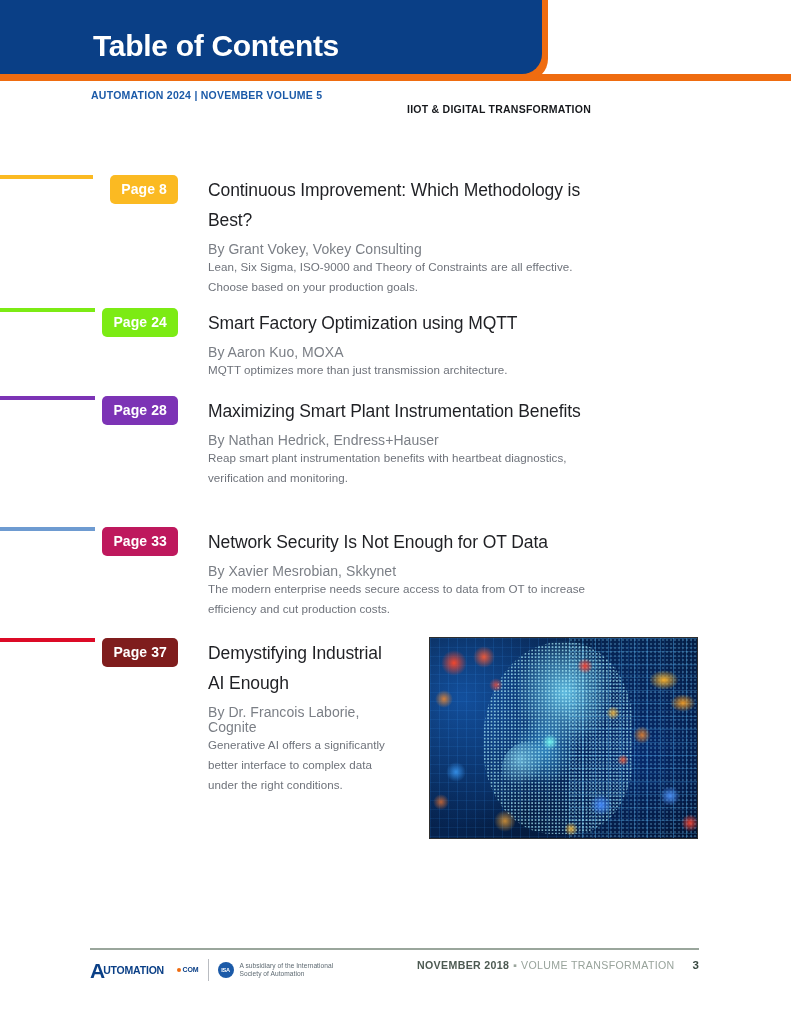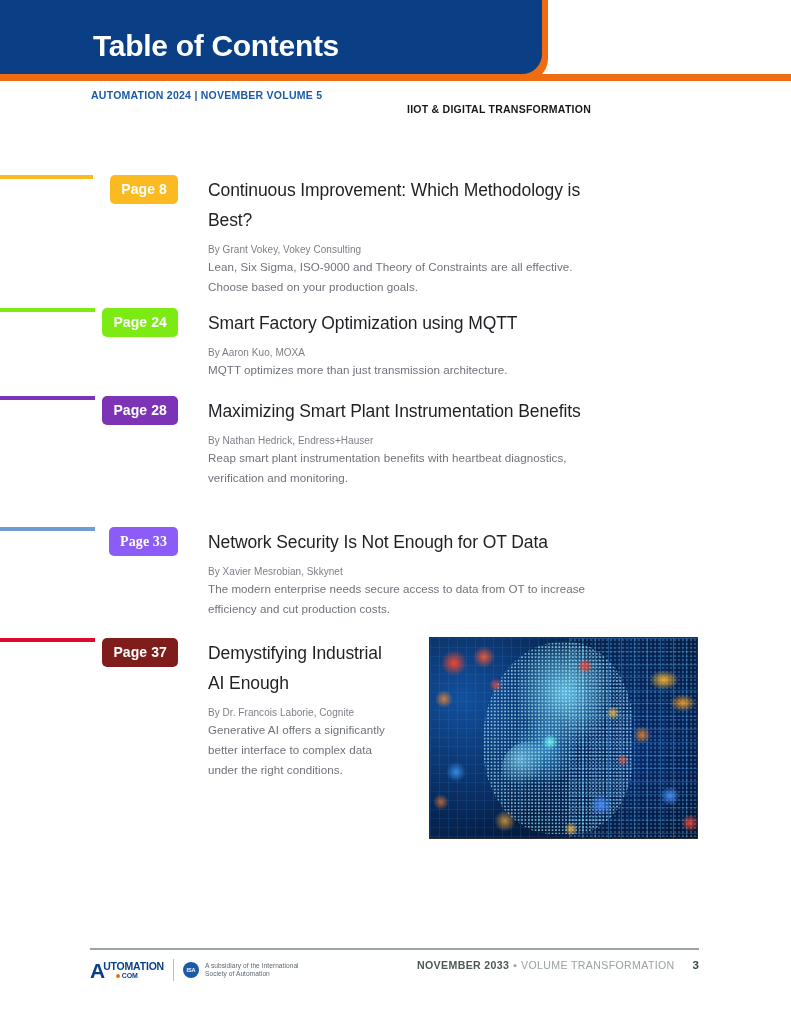--- a/index.html
+++ b/index.html
@@ -132,21 +132,21 @@
   }
   .entry-title {
     color: #1f2024;
     font-size: 17.5px;
     font-weight: normal;
     line-height: 30px;
     letter-spacing: -0.1px;
   }
   .entry-byline {
     color: #7b7f86;
-    font-size: 10px;
+    font-size: 14px;
     line-height: 15px;
     letter-spacing: 0.05px;
     margin-top: 7px;
   }
   .entry-desc {
     color: #6e727a;
     font-size: 11.6px;
     line-height: 20px;
     letter-spacing: 0.05px;
   }
@@ -269,21 +269,21 @@
   }
   .logo-A {
     color: #0a3f86;
     font-size: 21px;
     font-weight: bold;
     line-height: 21px;
     letter-spacing: -1px;
   }
   .logo-stack {
     display: flex;
-    flex-direction: column;
+    flex-direction: row;
     margin-left: -1px;
   }
   .logo-top {
     color: #0a3f86;
     font-size: 10.5px;
     font-weight: bold;
     line-height: 11px;
     letter-spacing: -0.2px;
   }
   .logo-bot {
@@ -410,21 +410,21 @@
       <div class="entry-body" style="left:208px;width:400px;">
         <div class="entry-title">Maximizing Smart Plant Instrumentation Benefits</div>
         <div class="entry-byline">By Nathan Hedrick, Endress+Hauser</div>
         <div class="entry-desc">Reap smart plant instrumentation benefits with heartbeat diagnostics, verification and monitoring.</div>
       </div>
     </div>
 
     <div class="entry" style="top:527px;">
       <div class="badge-zone">
         <div class="badge-rule" style="width:95px;background:#6e9bd1;"></div>
-        <div class="badge" style="background:#8b5cf6;font-family:Liberation Serif, serif;">Page 33</div>
+        <div class="badge" style="background:#be185d;">Page 33</div>
       </div>
       <div class="entry-body" style="left:208px;width:410px;">
         <div class="entry-title">Network Security Is Not Enough for OT Data</div>
         <div class="entry-byline">By Xavier Mesrobian, Skkynet</div>
         <div class="entry-desc">The modern enterprise needs secure access to data from OT to increase efficiency and cut production costs.</div>
       </div>
     </div>
 
     <div class="entry" style="top:638px;">
       <div class="badge-zone">
@@ -481,20 +481,20 @@
         </span>
       </div>
       <div class="footer-divider"></div>
       <div class="isa-logo">ISA</div>
       <div class="isa-text">
         <div>A subsidiary of the International</div>
         <div>Society of Automation</div>
       </div>
     </div>
     <div class="footer-right">
-      <span class="footer-month">NOVEMBER 2033</span>
+      <span class="footer-month">NOVEMBER 2018</span>
       <span class="footer-sep">▪</span>
       <span class="footer-section">VOLUME TRANSFORMATION</span>
       <span class="footer-pageno">3</span>
     </div>
   </div>
 
 </div>
 
 </body></html>

